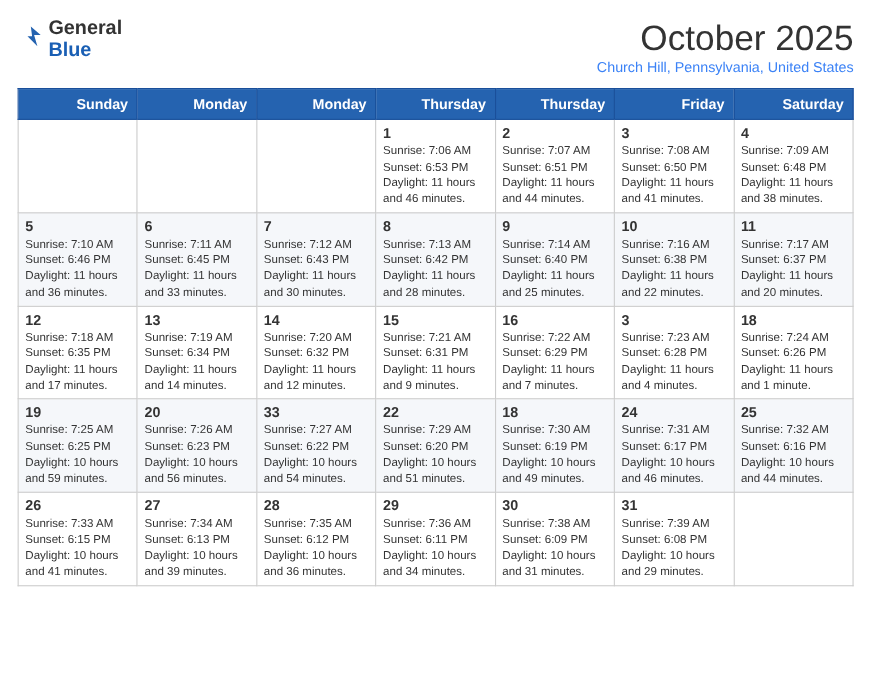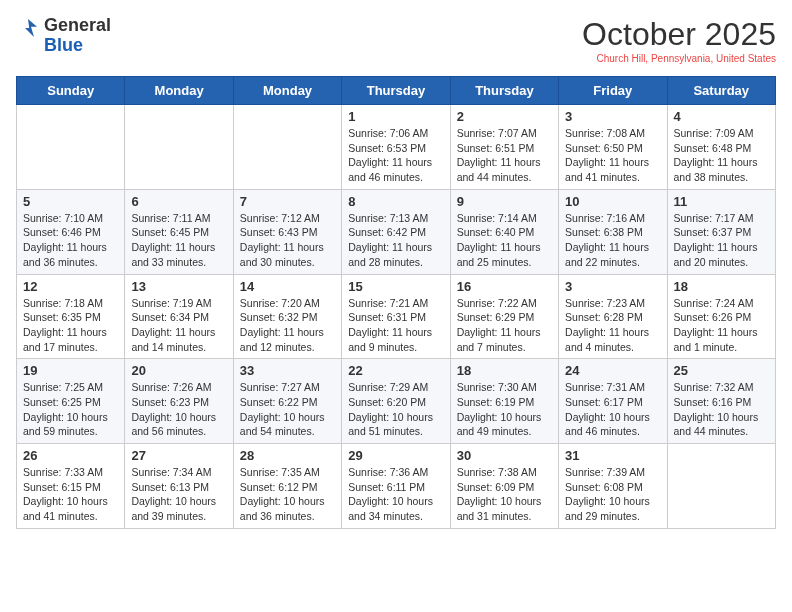--- a/index.html
+++ b/index.html
@@ -11,21 +11,21 @@
       padding: 16px;
     }
     .header {
       display: flex;
       justify-content: space-between;
       align-items: flex-start;
       margin-bottom: 12px;
     }
     .logo {
       display: flex;
-      align-items: flex-start;
+      align-items: center;
       gap: 4px;
     }
     .logo-text {
       font-size: 18px;
       font-weight: bold;
       line-height: 1.1;
     }
     .logo-general { color: #333; }
     .logo-blue { color: #1a5fb4; }
     .logo-bird {
@@ -35,32 +35,32 @@
     .title-block {
       text-align: right;
     }
     .month-title {
       font-size: 32px;
       color: #333;
       font-weight: normal;
       text-align: right;
     }
     .location {
-      font-size: 10px;
-      color: #ef4444;
+      font-size: 13px;
+      color: #3b82f6;
     }
     .calendar {
       width: 100%;
       border-collapse: collapse;
       border: 1px solid #ccc;
     }
     .calendar th {
       background-color: #2563b0;
       color: #fff;
-      text-align: center;
+      text-align: right;
       padding: 6px 8px;
       font-size: 13px;
       border: 1px solid #1a4f9a;
     }
     .calendar td {
       vertical-align: top;
       border: 1px solid #ccc;
       padding: 4px 6px;
       width: 108px;
       min-height: 80px;

